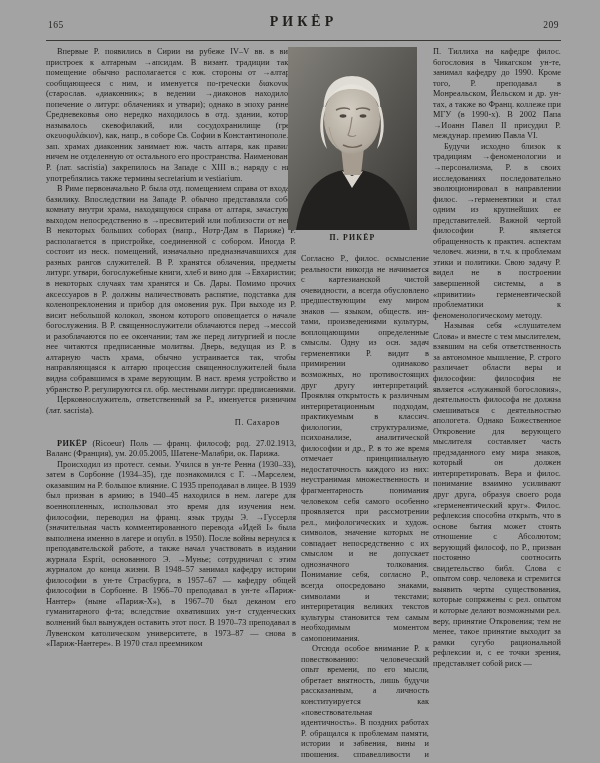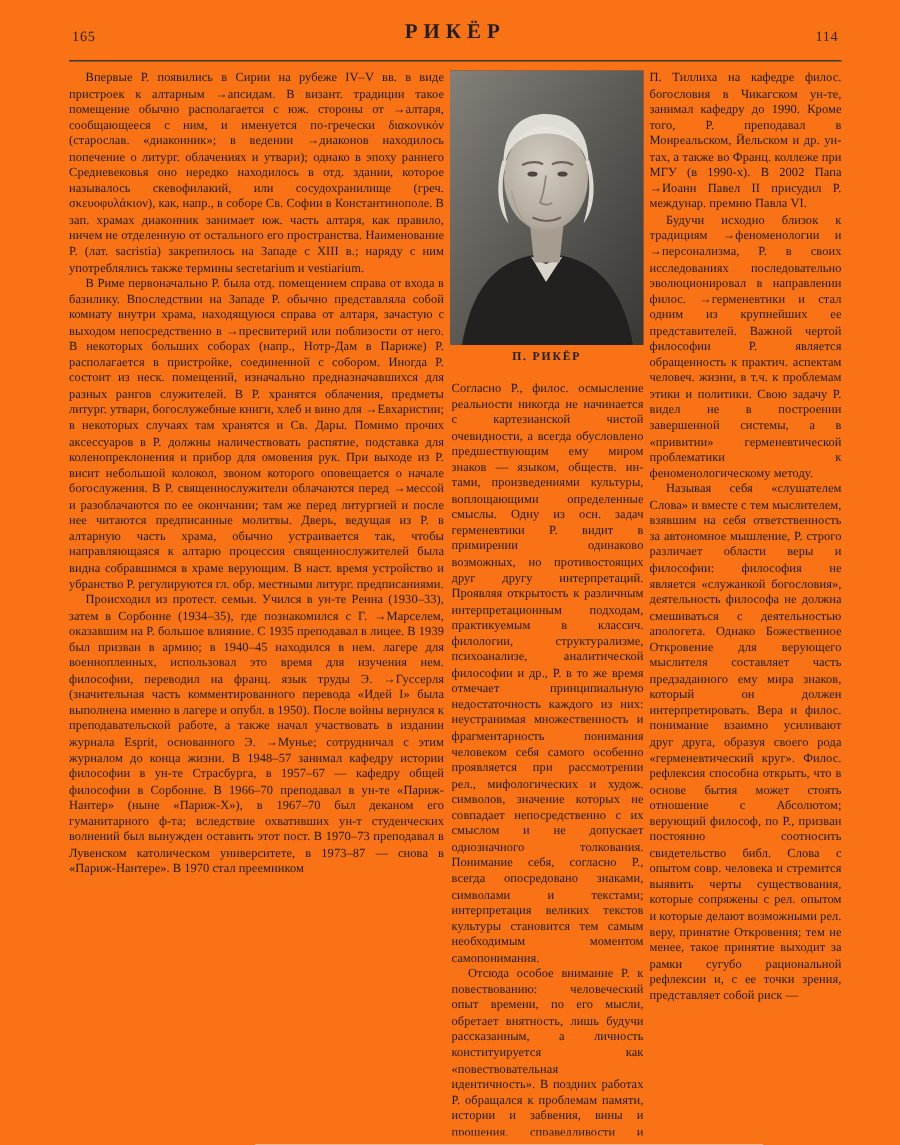--- a/index.html
+++ b/index.html
@@ -1,18 +1,18 @@
 <!DOCTYPE html>
 <html lang="ru"><head>
 <meta charset="utf-8">
 <style>
   html,body{margin:0;padding:0;background:#e9e7e2;}
   #page{
     position:relative;width:600px;height:763px;margin:0;
-    background:#f97316;overflow:hidden;
+    background:#a3a3a3;overflow:hidden;
     font-family:"Liberation Serif","DejaVu Serif",serif;color:#1c1b19;
   }
   
   #header{position:absolute;left:46px;top:14px;width:515px;height:24px;}
   .pagenum{position:absolute;top:6px;font-size:9.5px;letter-spacing:.5px;color:#262523;}
   #pagenum-left{left:2px;}
   #pagenum-right{right:2px;}
   #running-head{
     position:absolute;left:0;right:0;top:0;text-align:center;
     font-size:14px;font-weight:bold;letter-spacing:4px;color:#211f1c;
@@ -28,42 +28,45 @@
   #col-mid{left:301px;top:254px;width:128px;height:503px;font-family:Liberation Serif, serif;}
   #col-right{left:433px;top:47px;width:128px;height:710px;}
   .col p{margin:0;}
   .p-indent{text-indent:11px;}
   .biblio{font-size:7.4px;line-height:9.7px;margin-top:3px !important;}
   .biblio i{font-style:italic;}
   .signature{text-align:right;padding-right:16px;margin-top:2px !important;letter-spacing:.6px;}
   .entry-head{margin-top:10px !important;}
   .entry-head b{font-weight:bold;letter-spacing:.4px;}
   
-  #photo-figure{position:absolute;left:300px;top:47px;width:129px;}
+  #photo-figure{position:absolute;left:288px;top:47px;width:129px;}
   #photo-frame{width:129px;height:183px;display:block;background:#4a4a4a;}
   #photo-caption{
     display:block;width:129px;text-align:center;margin-top:3px;
     font-size:7.8px;letter-spacing:1.2px;color:#21201d;font-weight:bold;
   }
 </style>
 </head>
 <body>
 
 <div id="page">
 
   <div id="header">
     <span id="pagenum-left" class="pagenum">165</span>
     <span id="running-head">РИКЁР</span>
-    <span id="pagenum-right" class="pagenum">114</span>
+    <span id="pagenum-right" class="pagenum">209</span>
   </div>
   <div id="header-rule"></div>
 
   <div id="col-left" class="col">
     <p class="p-indent">Впервые Р. появились в Сирии на рубеже IV–V вв. в виде пристроек к алтарным →апсидам. В визант. традиции такое помещение обычно располагается с юж. стороны от →алтаря, сообщающееся с ним, и именуется по-гречески διακονικόν (старослав. «диаконник»; в ведении →диаконов находилось попечение о литург. облачениях и утвари); однако в эпоху раннего Средневековья оно нередко находилось в отд. здании, которое называлось скевофилакий, или сосудохранилище (греч. σκευοφυλάκιον), как, напр., в соборе Св. Софии в Константинополе. В зап. храмах диаконник занимает юж. часть алтаря, как правило, ничем не отделенную от остального его пространства. Наименование Р. (лат. sacristia) закрепилось на Западе с XIII в.; наряду с ним употреблялись также термины secretarium и vestiarium.</p>
     <p class="p-indent">В Риме первоначально Р. была отд. помещением справа от входа в базилику. Впоследствии на Западе Р. обычно представляла собой комнату внутри храма, находящуюся справа от алтаря, зачастую с выходом непосредственно в →пресвитерий или поблизости от него. В некоторых больших соборах (напр., Нотр-Дам в Париже) Р. располагается в пристройке, соединенной с собором. Иногда Р. состоит из неск. помещений, изначально предназначавшихся для разных рангов служителей. В Р. хранятся облачения, предметы литург. утвари, богослужебные книги, хлеб и вино для →Евхаристии; в некоторых случаях там хранятся и Св. Дары. Помимо прочих аксессуаров в Р. должны наличествовать распятие, подставка для коленопреклонения и прибор для омовения рук. При выходе из Р. висит небольшой колокол, звоном которого оповещается о начале богослужения. В Р. священнослужители облачаются перед →мессой и разоблачаются по ее окончании; там же перед литургией и после нее читаются предписанные молитвы. Дверь, ведущая из Р. в алтарную часть храма, обычно устраивается так, чтобы направляющаяся к алтарю процессия священнослужителей была видна собравшимся в храме верующим. В наст. время устройство и убранство Р. регулируются гл. обр. местными литург. предписаниями.</p>
+    <p class="p-indent">Церковнослужитель, ответственный за Р., именуется ризничим (лат. sacrista).</p>
+    <p class="signature">П. Сахаров</p>
+    <p class="p-indent entry-head"><b>РИКЁР</b><span> (Ricoeur) Поль — франц. философ; род. 27.02.1913, Валанс (Франция), ум. 20.05.2005, Шатене-Малабри, ок. Парижа.</span></p>
     <p class="p-indent">Происходил из протест. семьи. Учился в ун-те Ренна (1930–33), затем в Сорбонне (1934–35), где познакомился с Г. →Марселем, оказавшим на Р. большое влияние. С 1935 преподавал в лицее. В 1939 был призван в армию; в 1940–45 находился в нем. лагере для военнопленных, использовал это время для изучения нем. философии, переводил на франц. язык труды Э. →Гуссерля (значительная часть комментированного перевода «Идей I» была выполнена именно в лагере и опубл. в 1950). После войны вернулся к преподавательской работе, а также начал участвовать в издании журнала Esprit, основанного Э. →Мунье; сотрудничал с этим журналом до конца жизни. В 1948–57 занимал кафедру истории философии в ун-те Страсбурга, в 1957–67 — кафедру общей философии в Сорбонне. В 1966–70 преподавал в ун-те «Париж-Нантер» (ныне «Париж-X»), в 1967–70 был деканом его гуманитарного ф-та; вследствие охвативших ун-т студенческих волнений был вынужден оставить этот пост. В 1970–73 преподавал в Лувенском католическом университете, в 1973–87 — снова в «Париж-Нантере». В 1970 стал преемником</p>
   </div>
 
   <figure id="photo-figure" style="margin:0">
     <svg id="photo-frame" viewBox="0 0 129 183" preserveAspectRatio="none" xmlns="http://www.w3.org/2000/svg">
       <defs>
         <linearGradient id="pbg" x1="0" y1="0" x2="1" y2="1">
           <stop offset="0" stop-color="#828079"></stop>
           <stop offset="0.5" stop-color="#5c5a55"></stop>
           <stop offset="1" stop-color="#3a3835"></stop>

